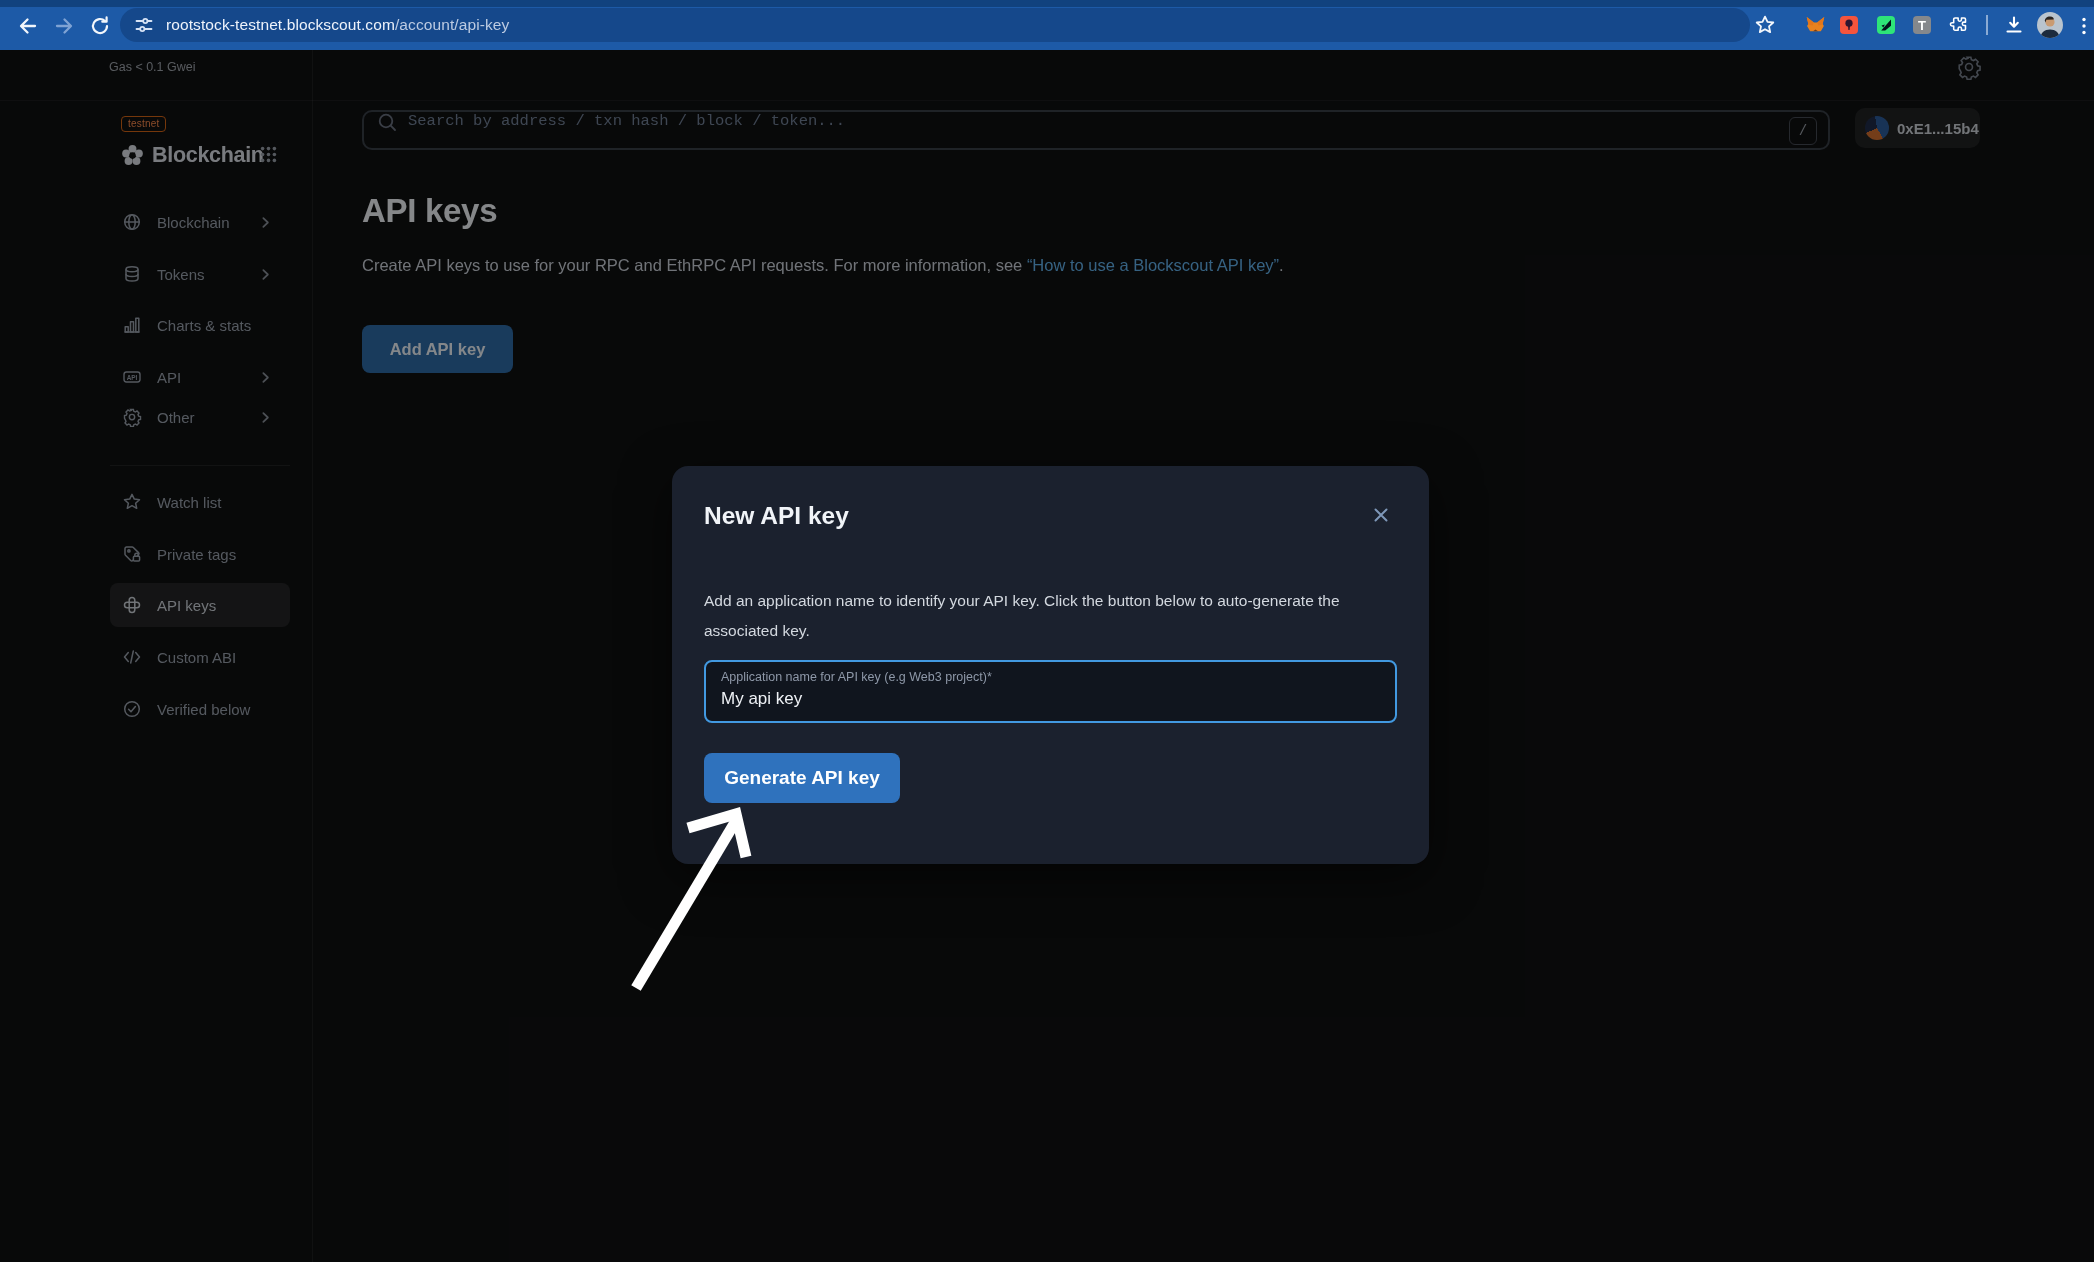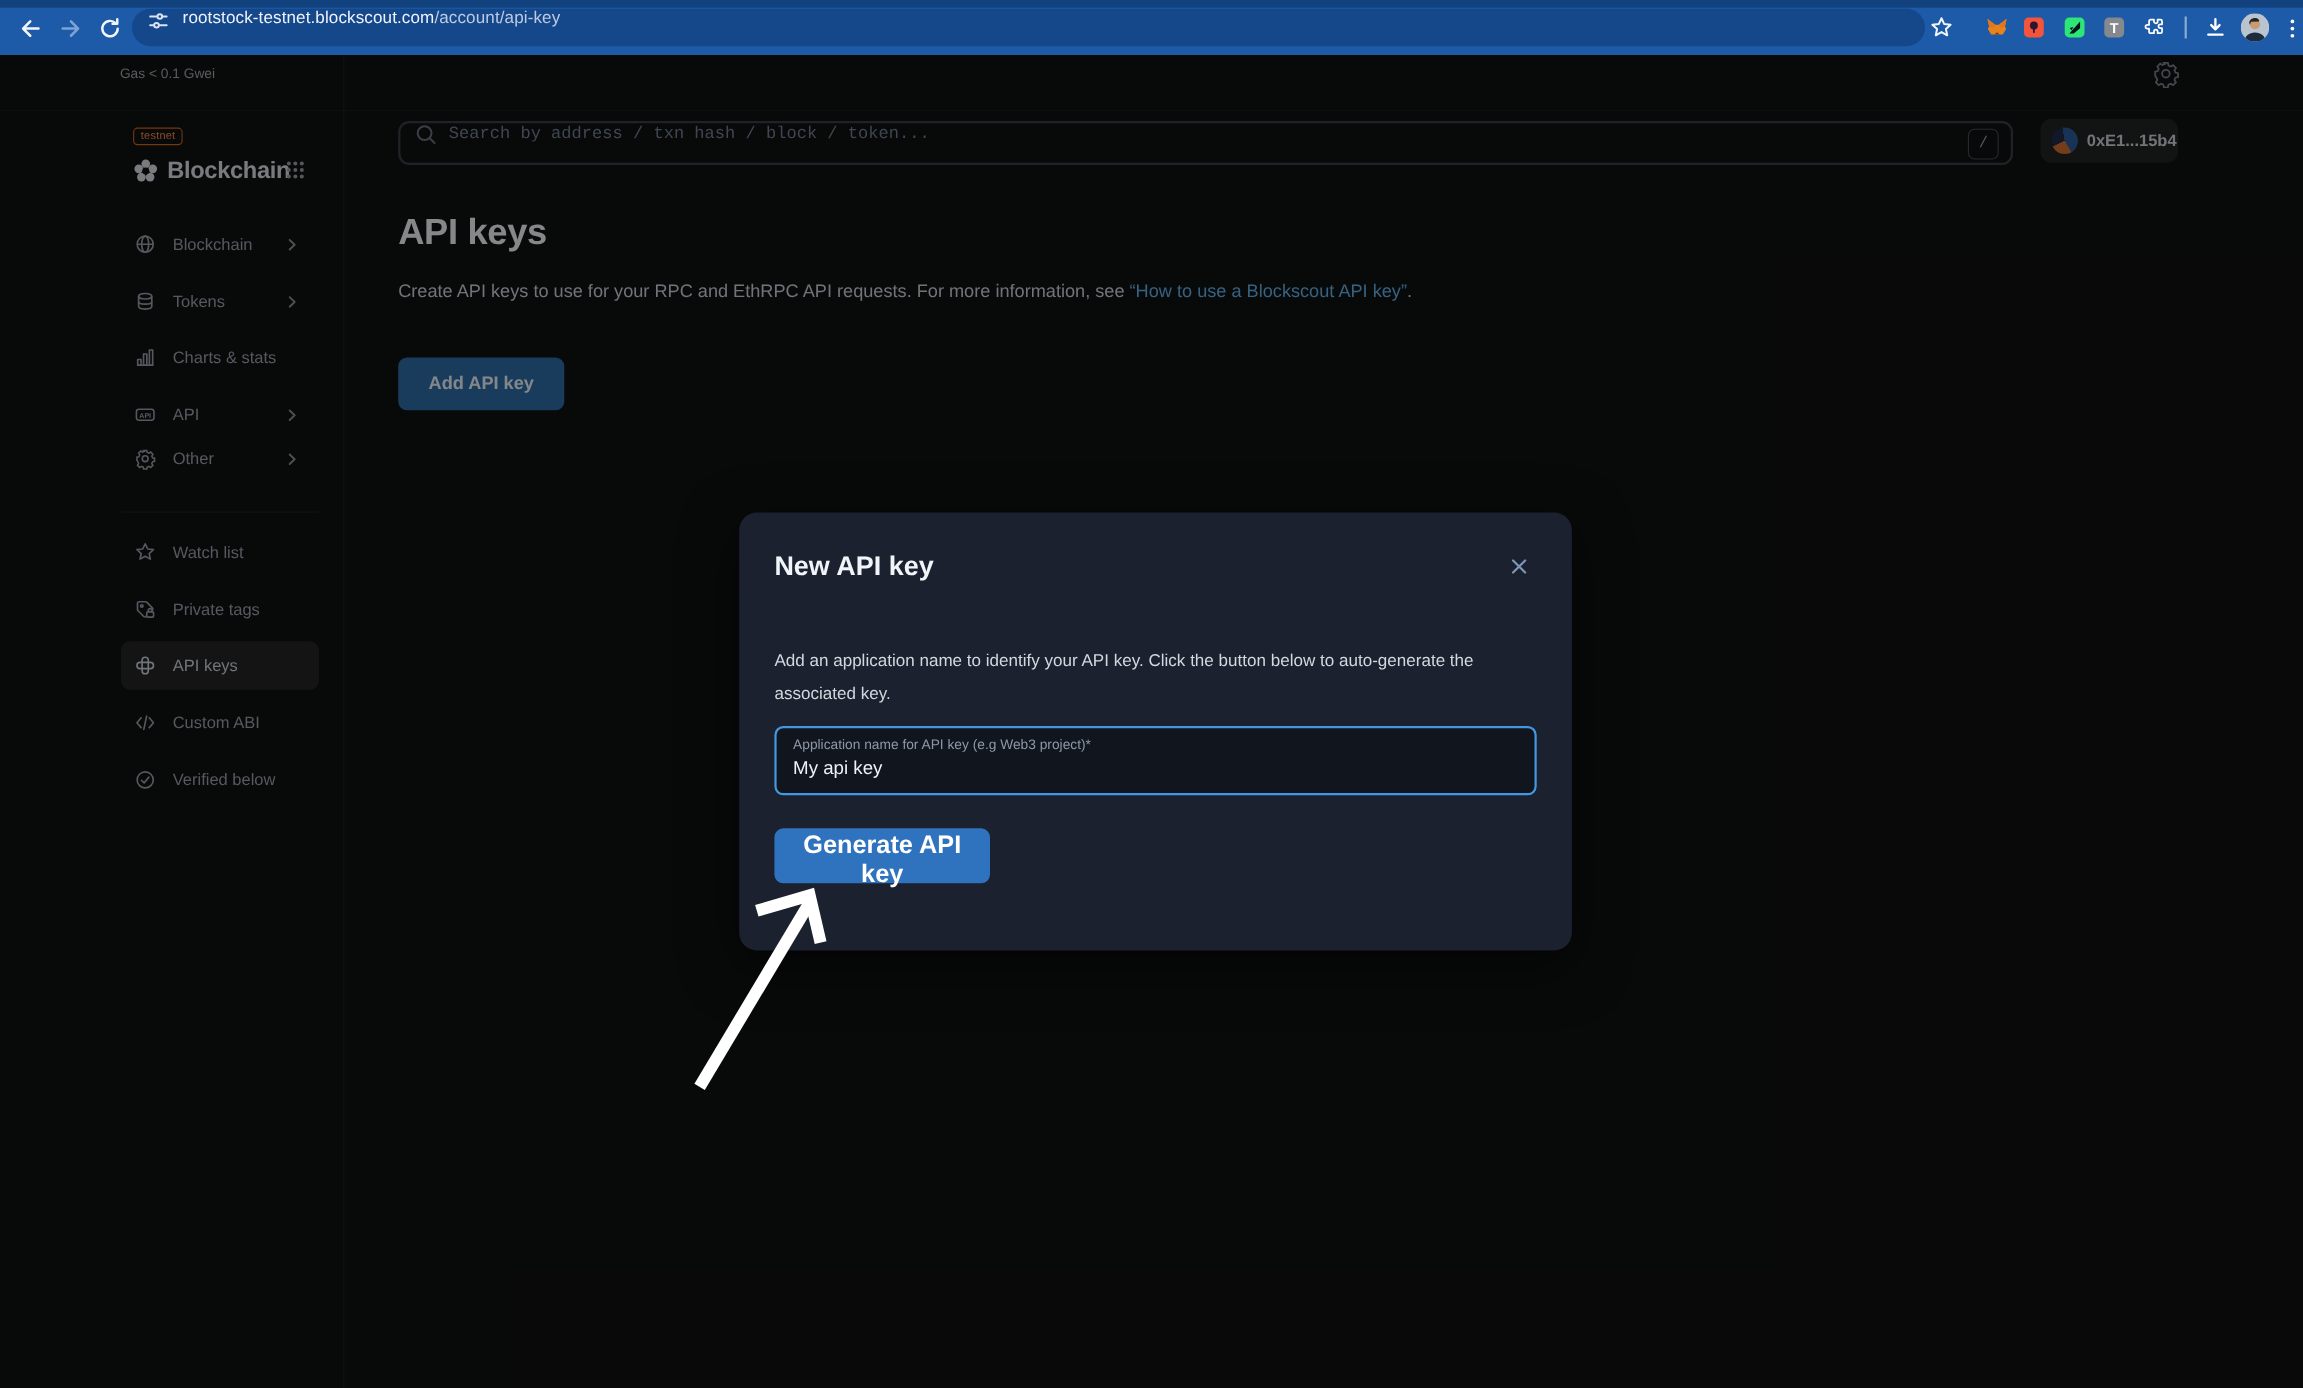--- a/index.html
+++ b/index.html
@@ -6,21 +6,21 @@
   body{width:2094px;height:1262px;position:relative;overflow:hidden;
        font-family:"Liberation Sans","DejaVu Sans",sans-serif;
        -webkit-font-smoothing:antialiased;}
   svg{display:block}
   
   .chrome{position:absolute;top:0;left:0;width:2094px;height:50px;background:#1d5aa7;z-index:30;}
   .chrome-top{position:absolute;top:0;left:0;right:0;height:7px;background:#11427e;}
   .cico{position:absolute;top:14px;width:24px;height:24px;color:#f2f6fb;}
   .cico.dis{color:#7fa3d4;}
   .url-pill{position:absolute;left:120px;top:8px;height:34px;width:1630px;border-radius:17px;
-            background:#15488b;display:flex;padding-left:13px;box-sizing:border-box;}
+            background:#15488b;display:flex;align-items:center;padding-left:13px;box-sizing:border-box;}
   .url-pill .site-ic{width:22px;height:22px;color:#d7e3f6;margin-right:11px;flex:0 0 auto;}
   .url-txt{font-size:15.5px;color:#eef3fb;letter-spacing:.1px;white-space:nowrap;}
   .url-txt .path{color:#bccbe2;}
   .ext{position:absolute;top:16px;width:18px;height:18px;border-radius:4px;}
   .ext svg{width:100%;height:100%;}
   .sep{position:absolute;left:1986px;top:15px;width:2px;height:20px;background:rgba(230,238,250,.55);}
   .avatar-photo{position:absolute;left:2037px;top:12px;width:26px;height:26px;border-radius:50%;overflow:hidden;}
   
   .page{position:absolute;top:50px;left:0;width:2094px;height:1212px;background:#101112;}
   .topbar{position:absolute;top:0;left:0;right:0;height:50px;border-bottom:1px solid rgba(255,255,255,.05);text-align:center;}
@@ -64,21 +64,21 @@
   .modal{position:absolute;left:672px;top:466px;width:757px;height:398px;border-radius:16px;background:#1b212e;
          z-index:10;box-shadow:0 14px 50px rgba(0,0,0,.55);}
   .m-title{position:absolute;left:32px;top:36px;font-size:24.5px;font-weight:600;color:#f1f4f8;margin:0;}
   .m-close{position:absolute;right:37px;top:38px;width:22px;height:22px;color:#7e97b8;cursor:pointer;}
   .m-body{position:absolute;left:32px;top:104px;width:668px;font-size:15.5px;line-height:30.5px;color:#d3d8df;}
   .field{position:absolute;left:32px;top:194px;width:693px;height:63px;border:2px solid #4299e1;border-radius:8px;
          background:#10151e;box-sizing:border-box;cursor:text;}
   .f-lbl{position:absolute;left:15px;top:8px;font-size:12.5px;color:#8e98a8;}
   .f-val{position:absolute;left:15px;top:27px;font-size:17px;font-weight:500;color:#eef1f5;}
   .gen-btn{position:absolute;left:32px;top:287px;width:196px;height:50px;border:none;border-radius:8px;
-           background:#2f72bd;color:#ffffff;font-size:23px;font-weight:700;font-family:inherit;cursor:pointer;}
+           background:#2f72bd;color:#ffffff;font-size:19px;font-weight:700;font-family:inherit;cursor:pointer;}
   .arrow{position:absolute;left:590px;top:795px;width:250px;height:250px;z-index:20;pointer-events:none;}
 </style>
 </head>
 <body>
 
 <div class="chrome">
   <div class="chrome-top"></div>
 
   <span class="cico" style="left:16px">
     <svg viewBox="0 0 24 24" fill="none" stroke="currentColor" stroke-width="2.3" stroke-linecap="round" stroke-linejoin="round">

